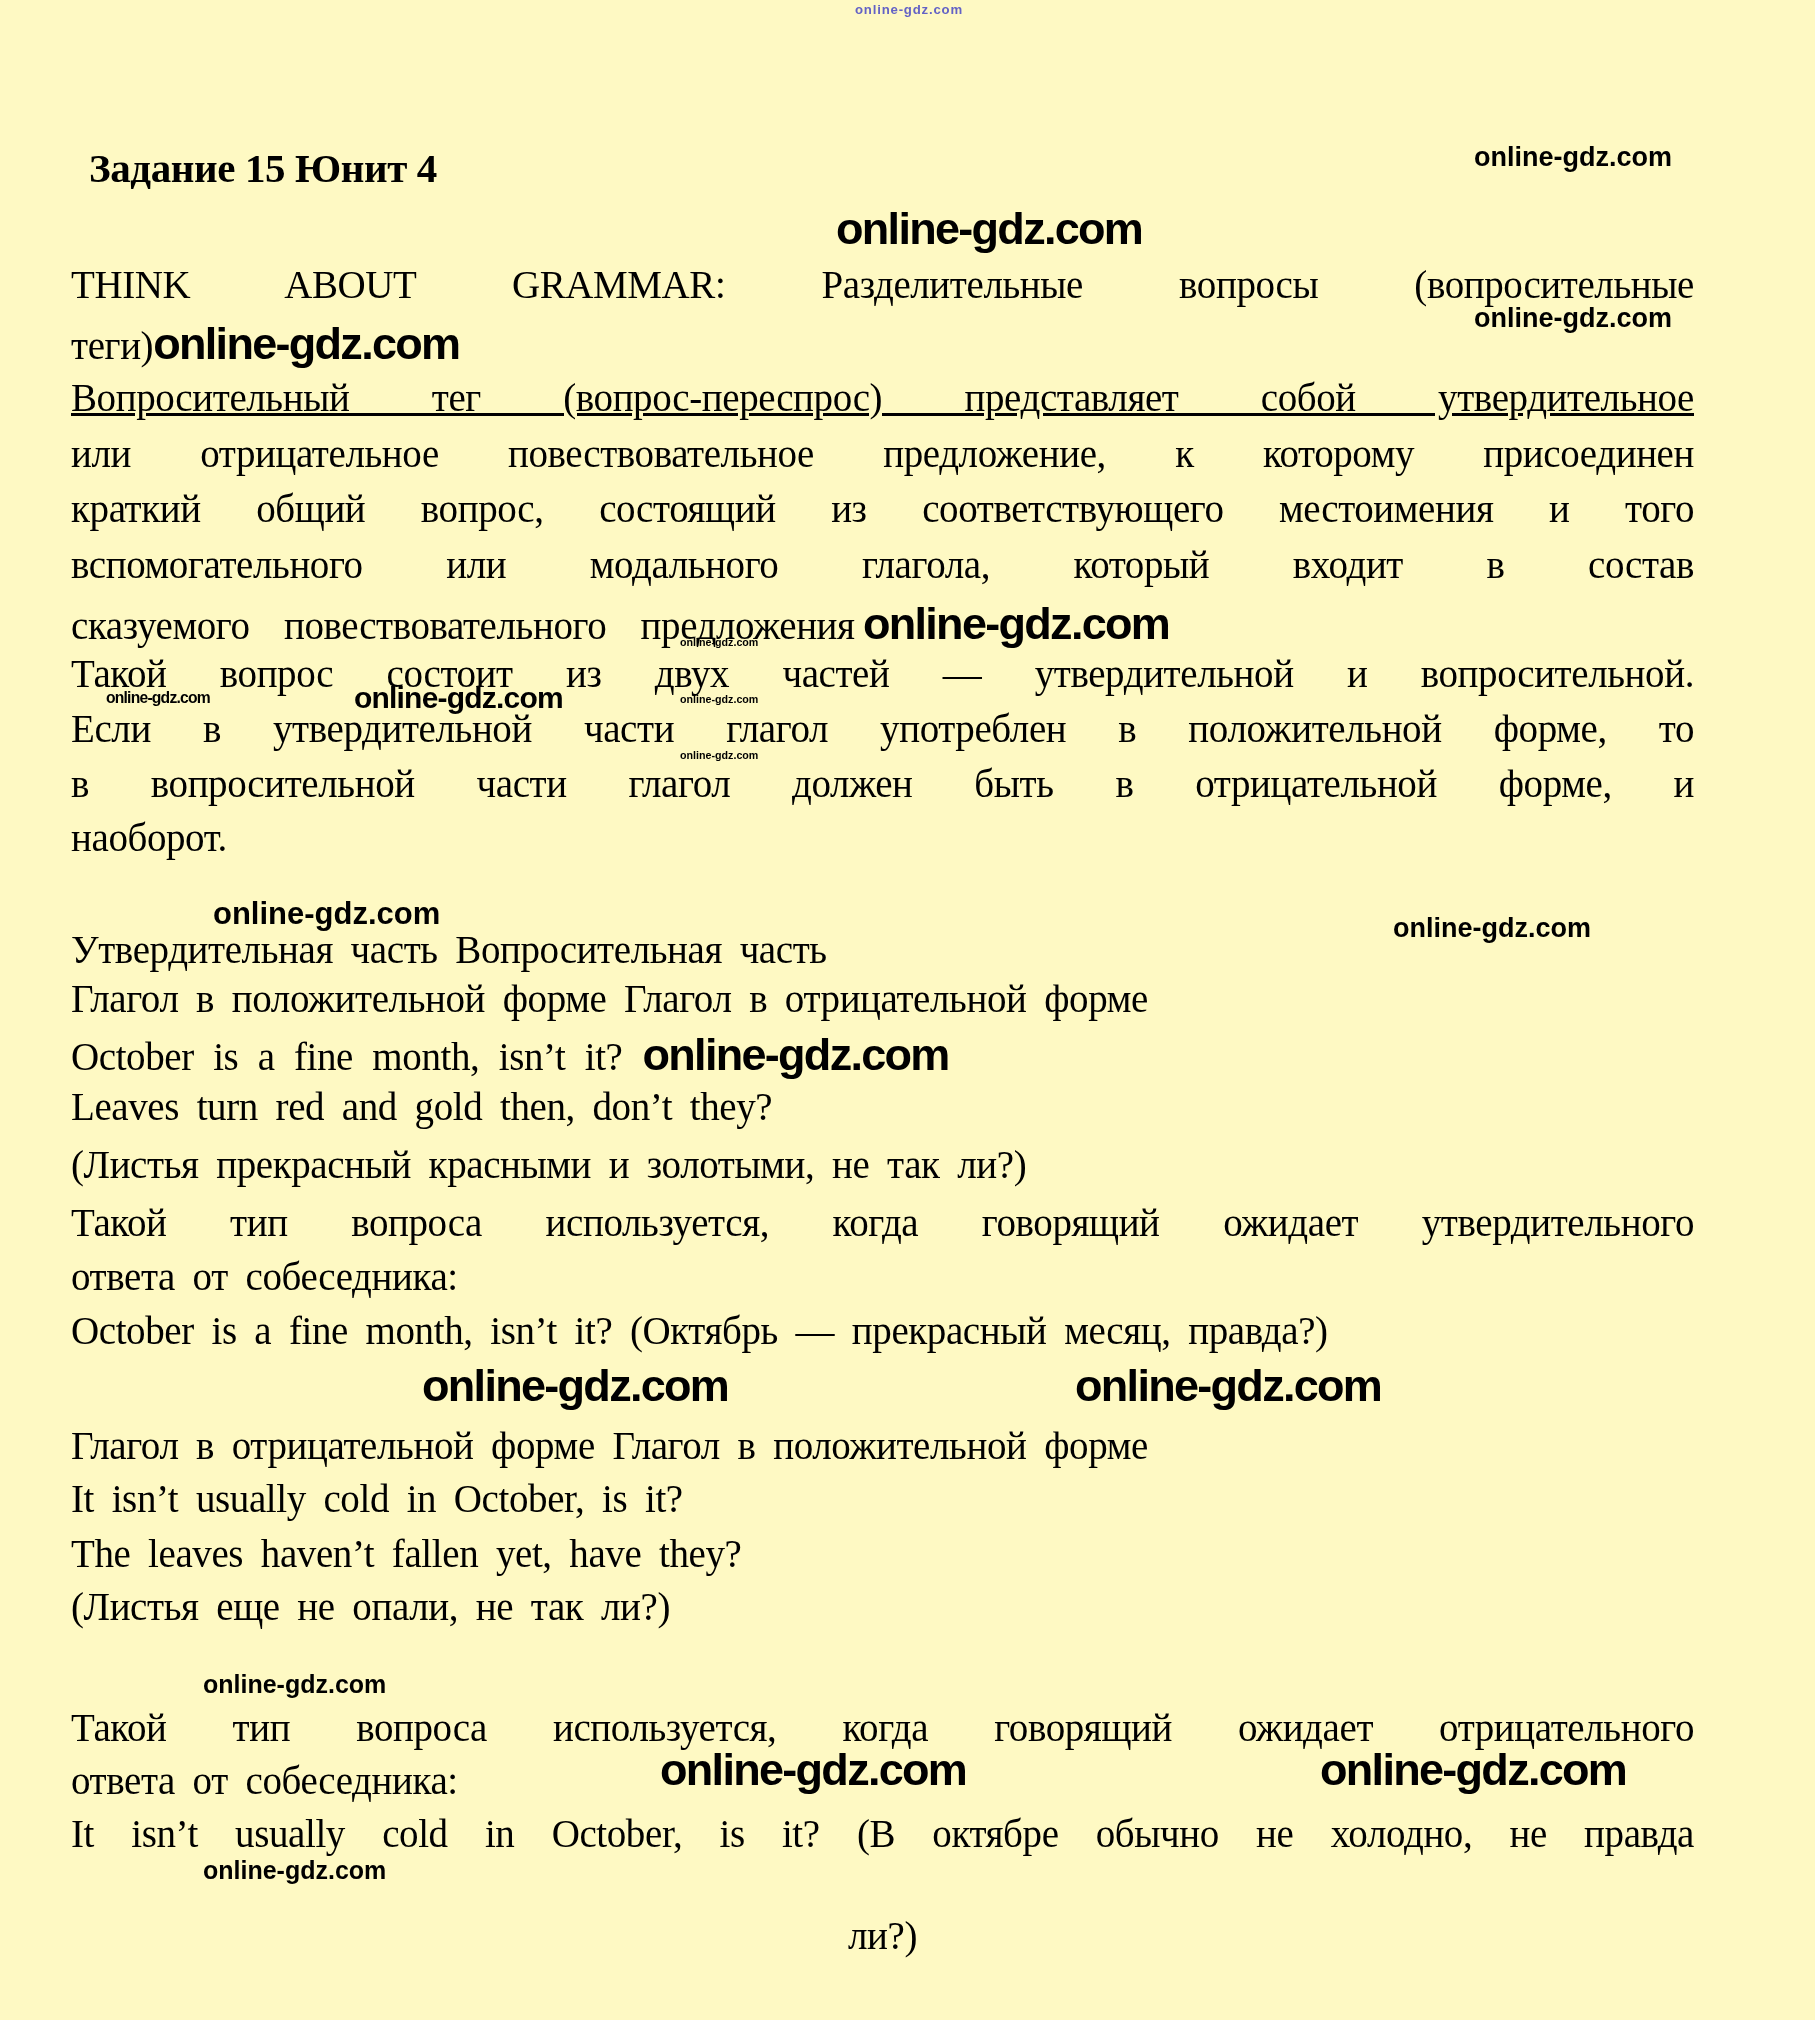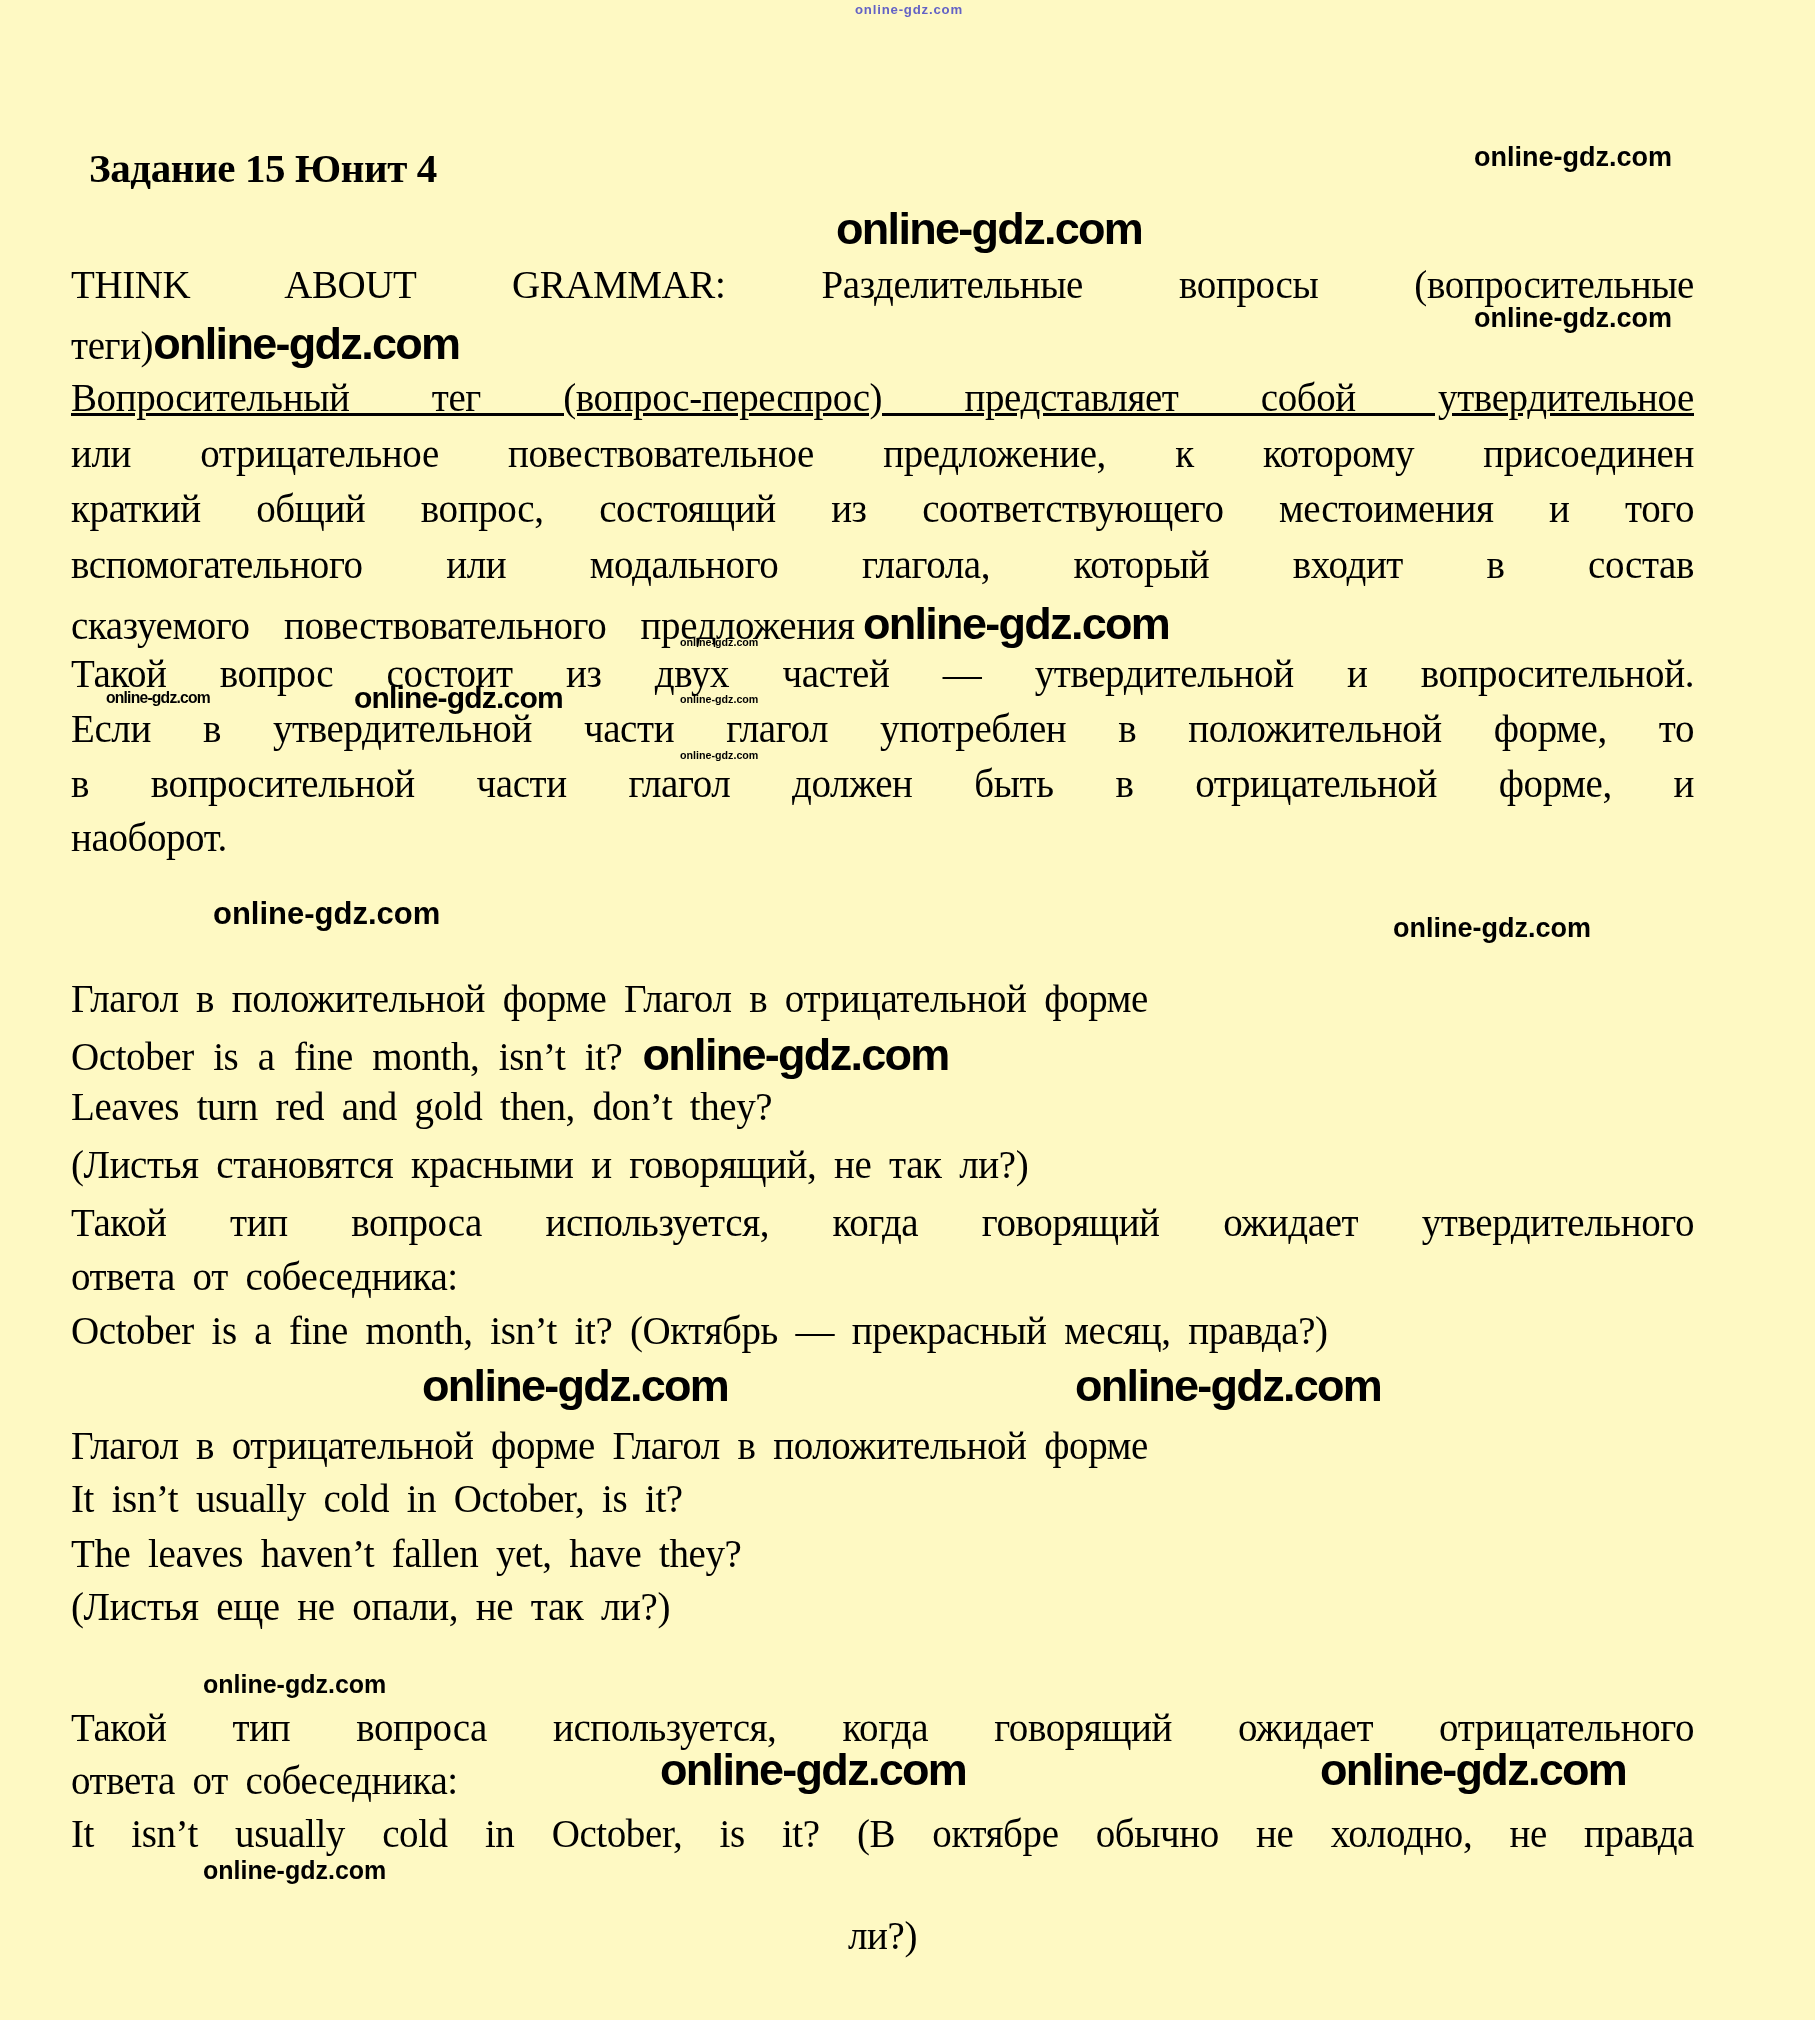--- a/index.html
+++ b/index.html
@@ -101,26 +101,27 @@
   <div class="line just" style="top:705px;">Если в утвердительной части глагол употреблен в положительной форме, то</div>
 
   <div class="wm wm-tiny" style="left:680px; top:749px;">online-gdz.com</div>
 
   <div class="line just" style="top:760px;">в вопросительной части глагол должен быть в отрицательной форме, и</div>
   <div class="line" style="top:814px;">наоборот.</div>
 
   <div class="wm wm-sem" style="left:213px; top:896px; font-size:31px;">online-gdz.com</div>
   <div class="wm wm-sem" style="left:1393px; top:913px; font-size:27px;">online-gdz.com</div>
 
+  <div class="line ws" style="top:926px;">Утвердительная часть Вопросительная часть</div>
   <div class="line ws" style="top:975px;">Глагол в положительной форме Глагол в отрицательной форме</div>
   <div class="line" style="top:1027px;">
     <span style="word-spacing:10px;">October is a fine month, isn’t it?</span><span class="wm-inline" style="margin-left:20px;">online-gdz.com</span>
   </div>
   <div class="line ws" style="top:1083px;">Leaves turn red and gold then, don’t they?</div>
-  <div class="line ws" style="top:1141px;">(Листья становятся красными и говорящий, не так ли?)</div>
+  <div class="line ws" style="top:1141px;">(Листья прекрасный красными и золотыми, не так ли?)</div>
   <div class="line just" style="top:1199px;">Такой тип вопроса используется, когда говорящий ожидает утвердительного</div>
   <div class="line ws" style="top:1253px;">ответа от собеседника:</div>
   <div class="line ws" style="top:1307px;">October is a fine month, isn’t it? (Октябрь — прекрасный месяц, правда?)</div>
 
   <div class="wm wm-big" style="left:422px; top:1360px;">online-gdz.com</div>
   <div class="wm wm-big" style="left:1075px; top:1360px;">online-gdz.com</div>
 
   <div class="line ws" style="top:1422px;">Глагол в отрицательной форме Глагол в положительной форме</div>
   <div class="line ws" style="top:1475px;">It isn’t usually cold in October, is it?</div>
   <div class="line ws" style="top:1530px;">The leaves haven’t fallen yet, have they?</div>

